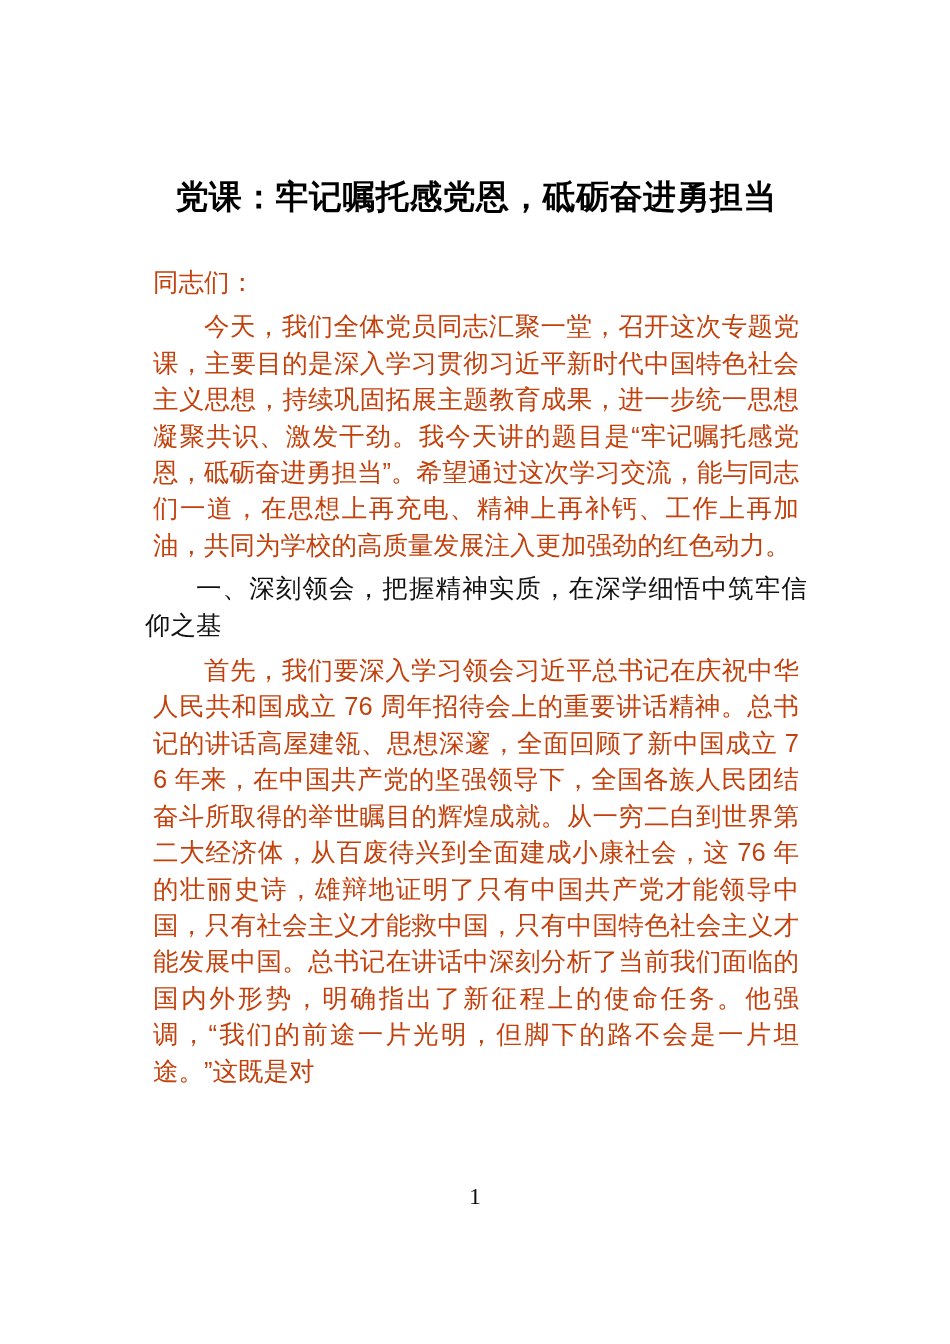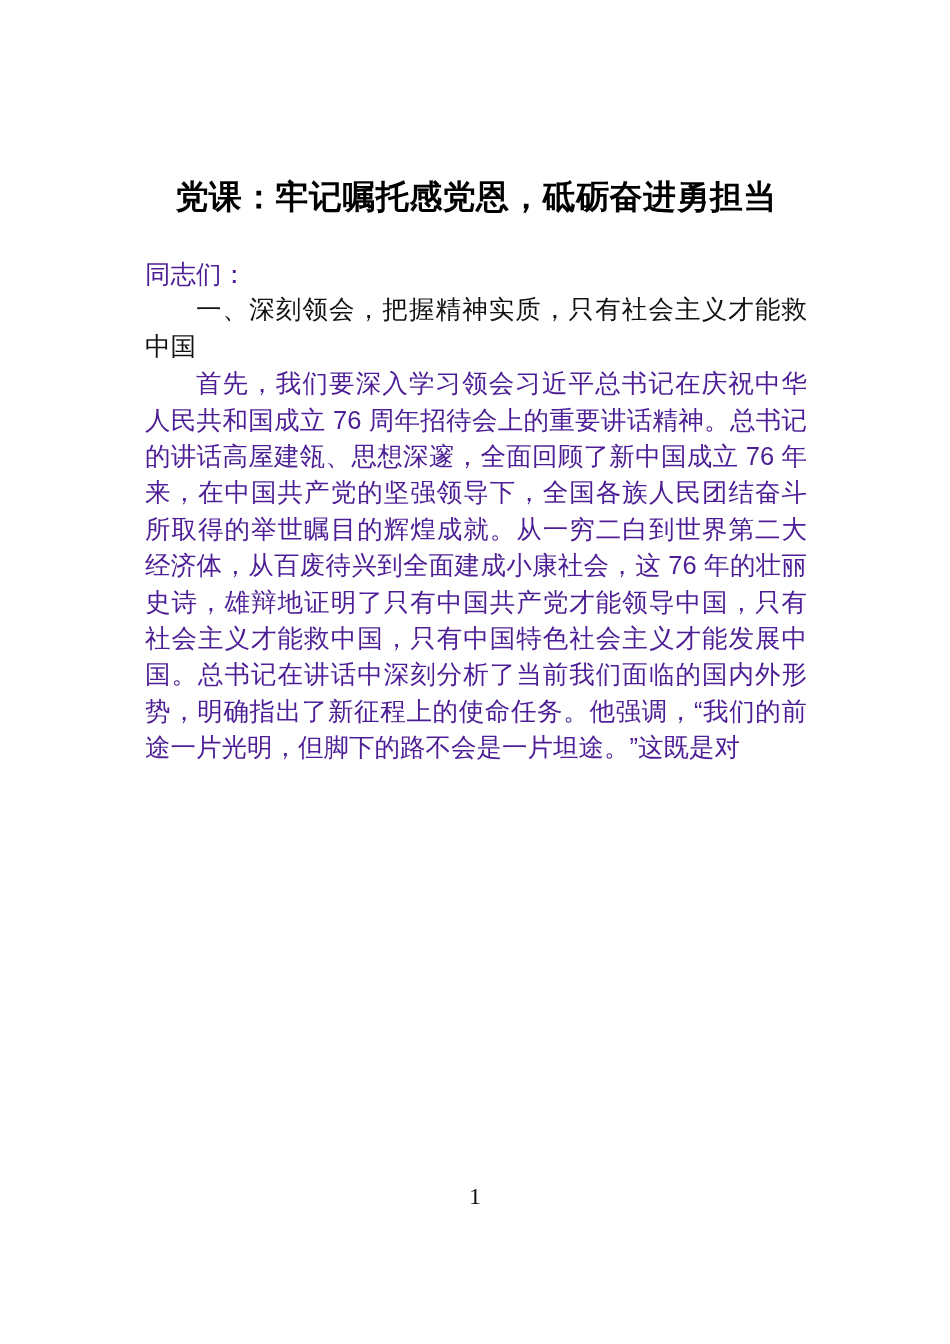--- a/index.html
+++ b/index.html
@@ -34,22 +34,22 @@
     padding-top: 174px;
     white-space: nowrap;
   }
   .body-block {
     padding-top: 36px;
   }
   p.para {
     font-family: "Liberation Sans", "DejaVu Sans", sans-serif;
     font-size: 25.5px;
     line-height: 36.4px;
-    color: #4c1d95;
-    margin: 0;
+    color: #c2410c;
+    margin: 8px;
     text-align: justify;
     text-justify: inter-character;
     text-align-last: left;
     letter-spacing: 0;
     word-break: break-all;
   }
   p.indent {
     text-indent: 51px;
   }
   p.heading-para {
@@ -82,22 +82,23 @@
 <div class="page">
 
   <div class="content">
 
     <h1 class="doc-title">党课：牢记嘱托感党恩，砥砺奋进勇担当</h1>
 
     <div class="body-block">
 
       <p class="para">同志们：</p>
 
+      <p class="para indent">今天，我们全体党员同志汇聚一堂，召开这次专题党课，主要目的是深入学习贯彻习近平新时代中国特色社会主义思想，持续巩固拓展主题教育成果，进一步统一思想凝聚共识、激发干劲。我今天讲的题目是“牢记嘱托感党恩，砥砺奋进勇担当”。希望通过这次学习交流，能与同志们一道，在思想上再充电、精神上再补钙、工作上再加油，共同为学校的高质量发展注入更加强劲的红色动力。</p>
 
-      <p class="heading-para">一、深刻领会，把握精神实质，只有社会主义才能救中国</p>
+      <p class="heading-para">一、深刻领会，把握精神实质，在深学细悟中筑牢信仰之基</p>
 
 
       <p class="para indent">首先，我们要深入学习领会习近平总书记在庆祝中华人民共和国成立 76 周年招待会上的重要讲话精神。总书记的讲话高屋建瓴、思想深邃，全面回顾了新中国成立 76 年来，在中国共产党的坚强领导下，全国各族人民团结奋斗所取得的举世瞩目的辉煌成就。从一穷二白到世界第二大经济体，从百废待兴到全面建成小康社会，这 76 年的壮丽史诗，雄辩地证明了只有中国共产党才能领导中国，只有社会主义才能救中国，只有中国特色社会主义才能发展中国。总书记在讲话中深刻分析了当前我们面临的国内外形势，明确指出了新征程上的使命任务。他强调，“我们的前途一片光明，但脚下的路不会是一片坦途。”这既是对</p>
 
     </div>
   </div>
 
   <div class="page-number">1</div>
 
 </div>

